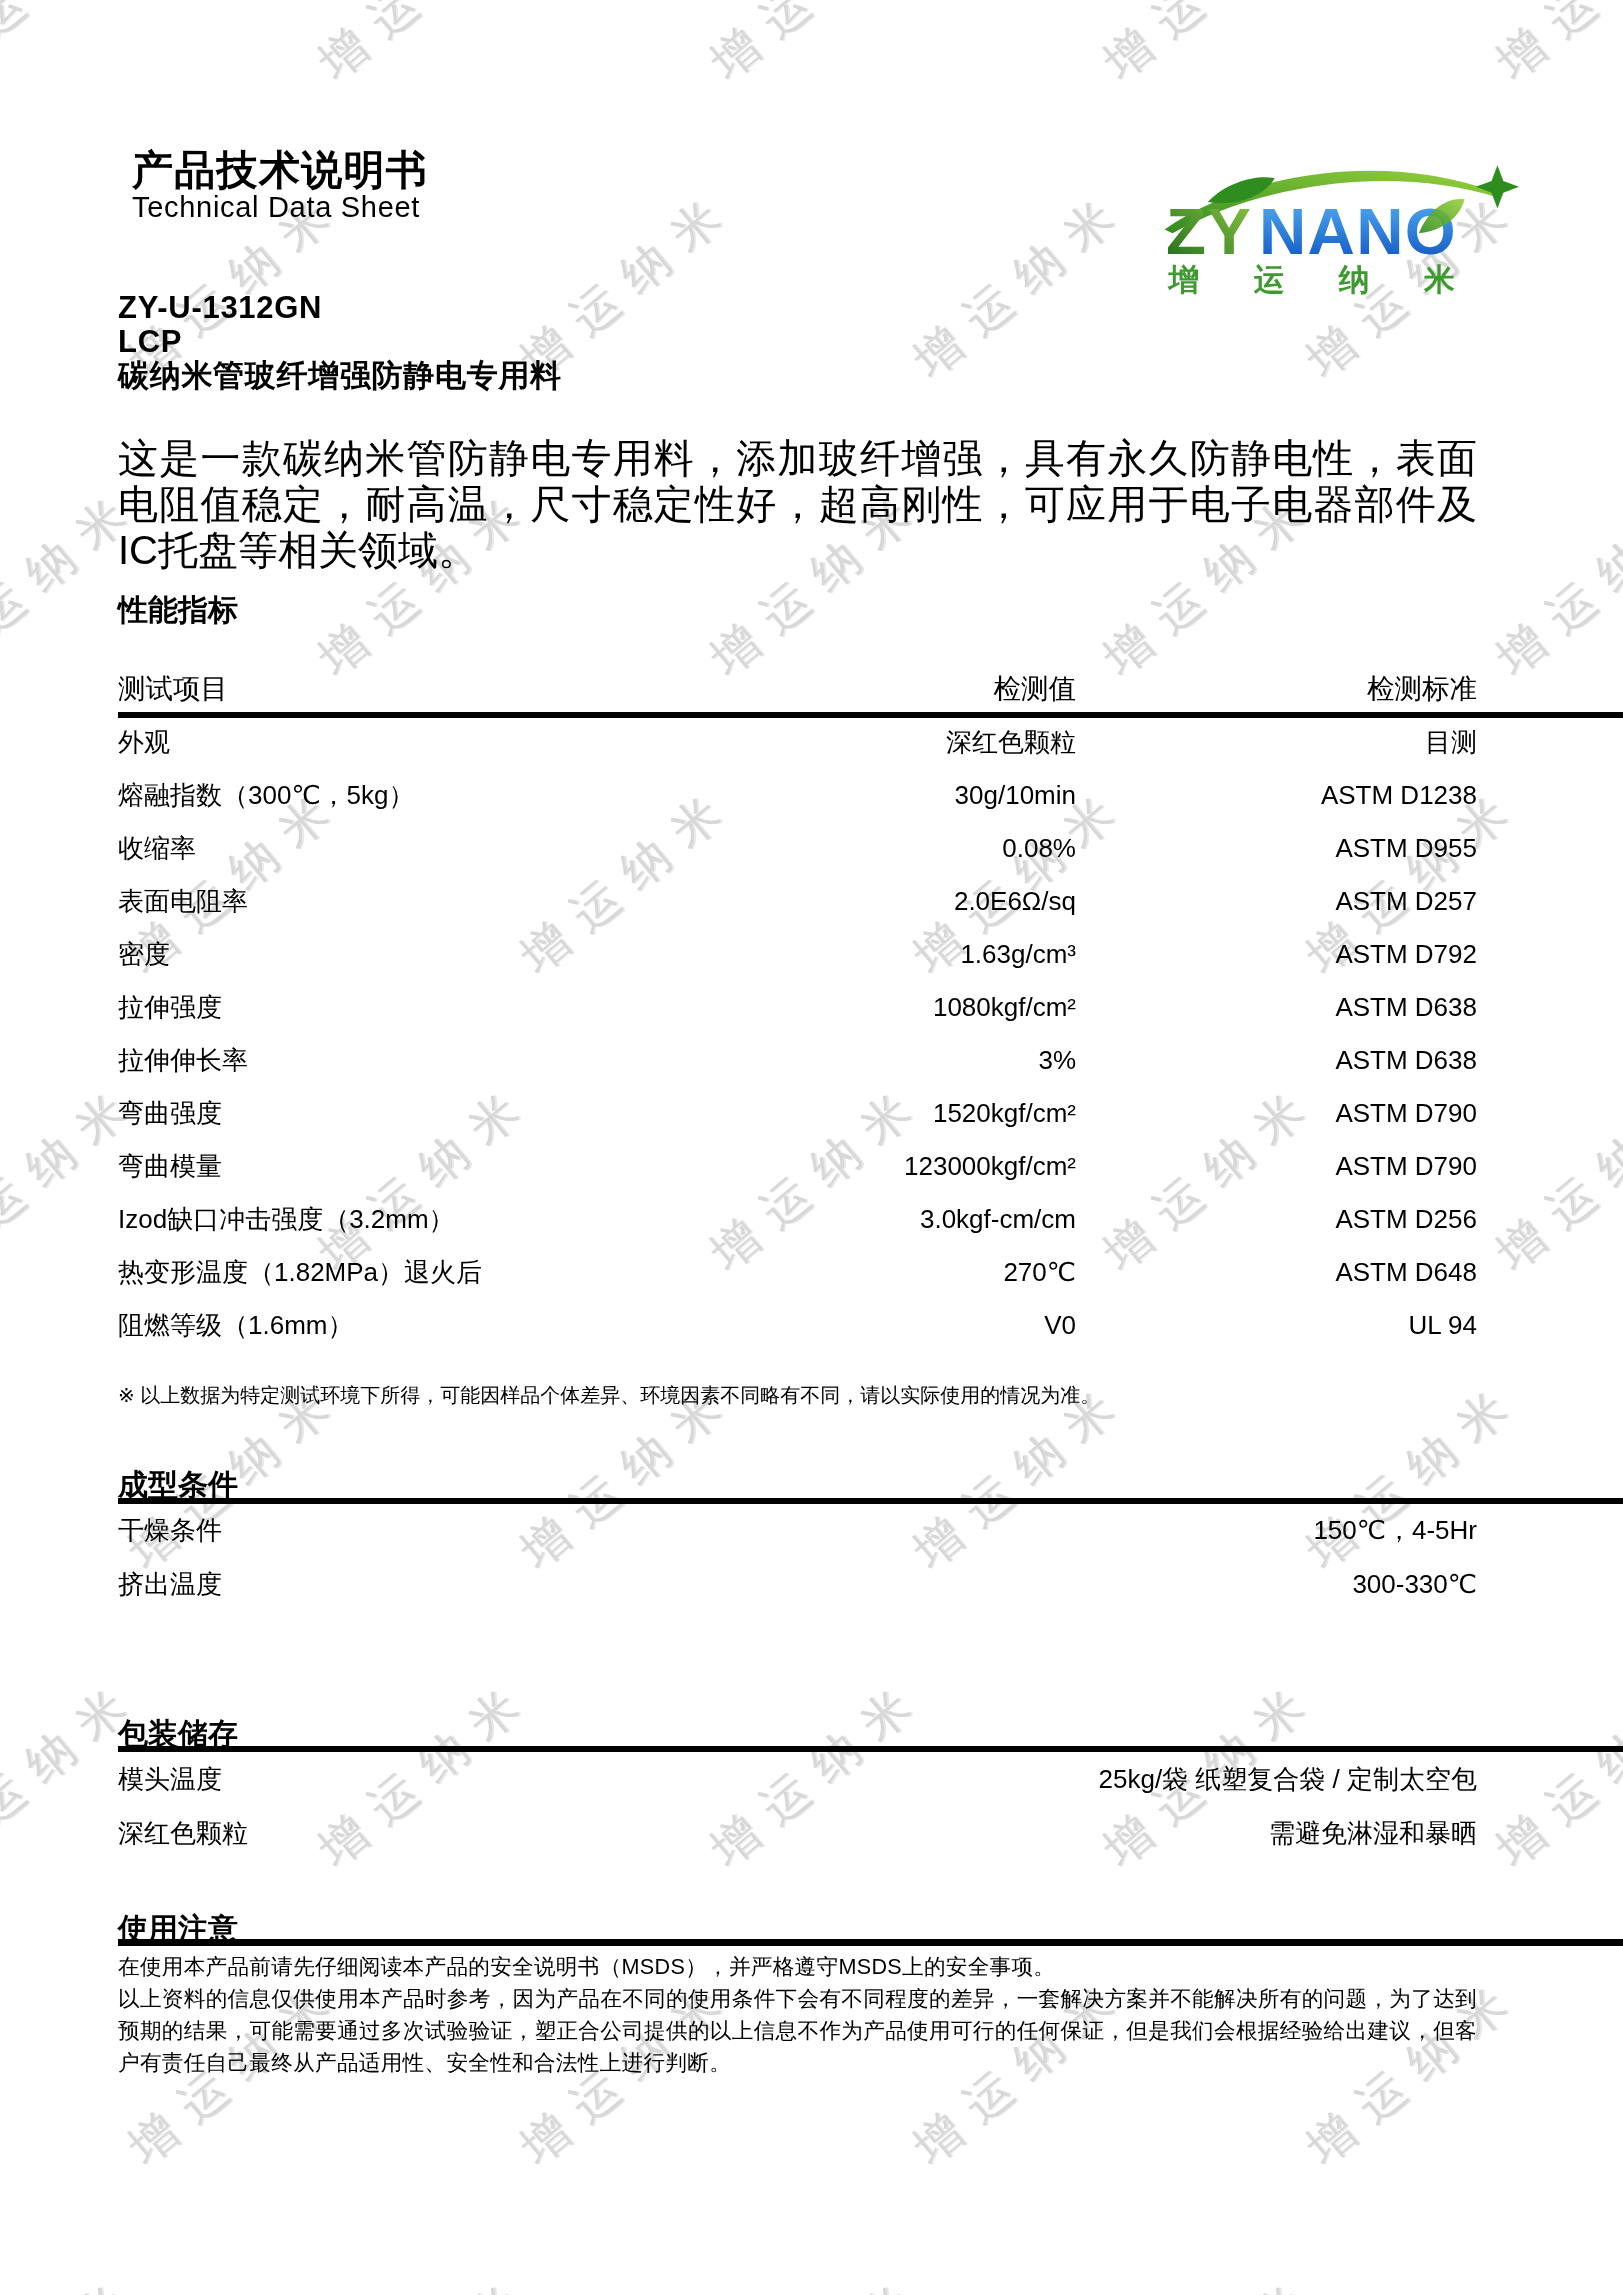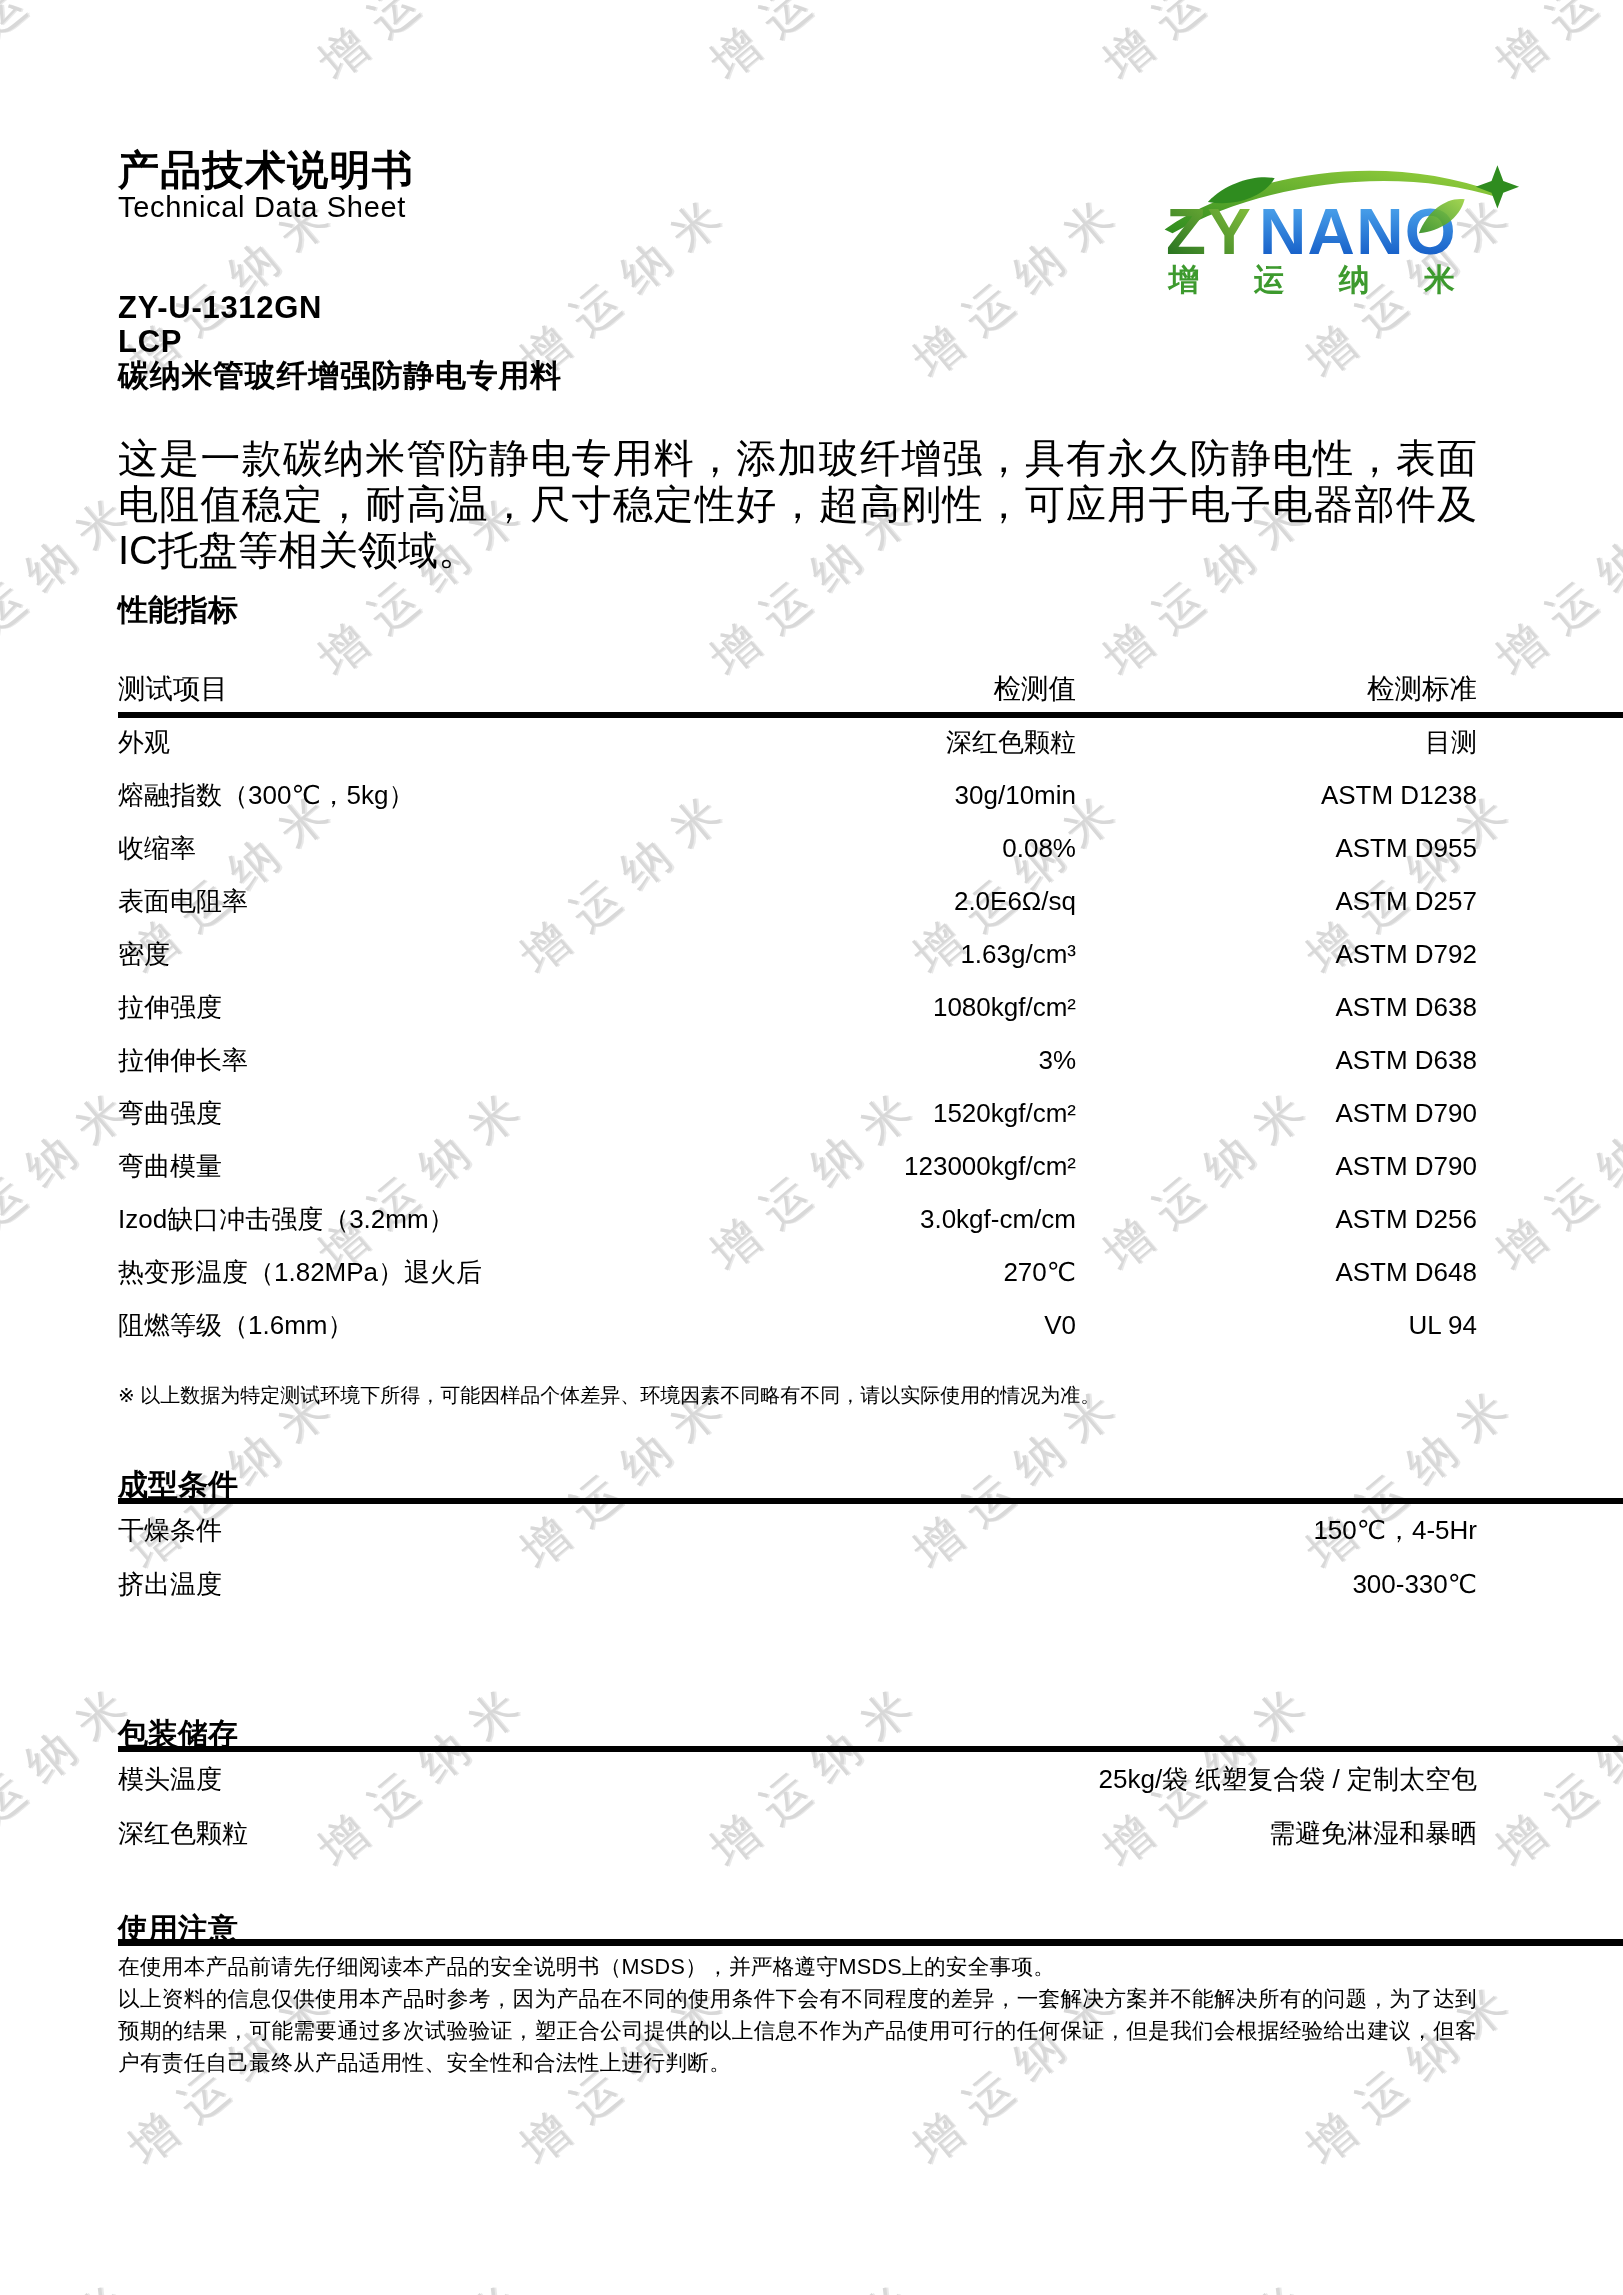--- a/index.html
+++ b/index.html
@@ -91,21 +91,21 @@
       <span class="wm" style="left: 497px; top: 2039px; color: rgb(210, 210, 210);">增运纳米</span>
       <span class="wm" style="left: 890px; top: 2039px; color: rgb(210, 210, 210);">增运纳米</span>
       <span class="wm" style="left: 1283px; top: 2039px; color: rgb(210, 210, 210);">增运纳米</span>
       <span class="wm" style="left: -98px; top: 2337px; color: rgb(210, 210, 210);">增运纳米</span>
       <span class="wm" style="left: 295px; top: 2337px; color: rgb(210, 210, 210);">增运纳米</span>
       <span class="wm" style="left: 687px; top: 2337px; color: rgb(210, 210, 210);">增运纳米</span>
       <span class="wm" style="left: 1080px; top: 2337px; color: rgb(210, 210, 210);">增运纳米</span>
       <span class="wm" style="left: 1473px; top: 2337px; color: rgb(210, 210, 210);">增运纳米</span>
     </div>
 
-  <div class="abs content-x" style="top:149px;">
+  <div class="abs content-x" style="top:149px;margin-left:14px;">
     <div class="doc-title">产品技术说明书</div>
     <div class="doc-subtitle">Technical Data Sheet</div>
   </div>
 
   <div class="logo">
     <svg width="359" height="139" viewBox="0 0 548 212">
       <defs>
         <linearGradient id="gGrad" x1="0" y1="1" x2="1" y2="0">
           <stop offset="0" stop-color="#1e6b1e"></stop>
             <stop offset="1" stop-color="#8dc63f"></stop>

